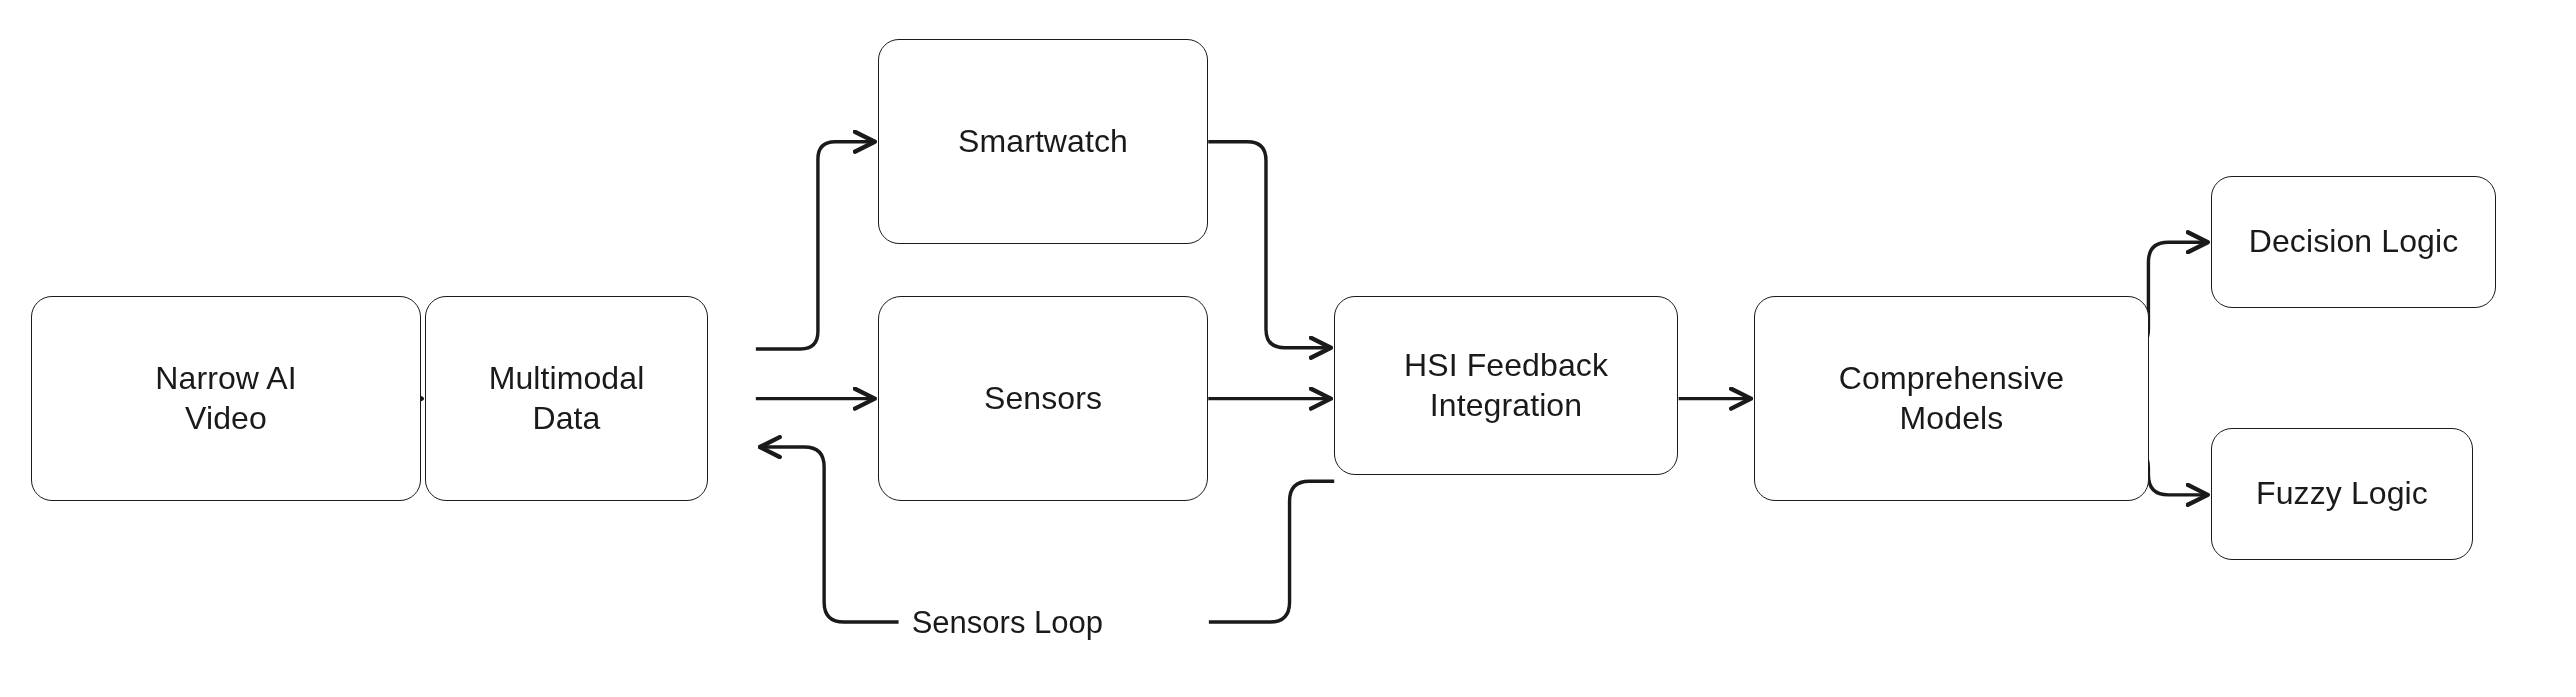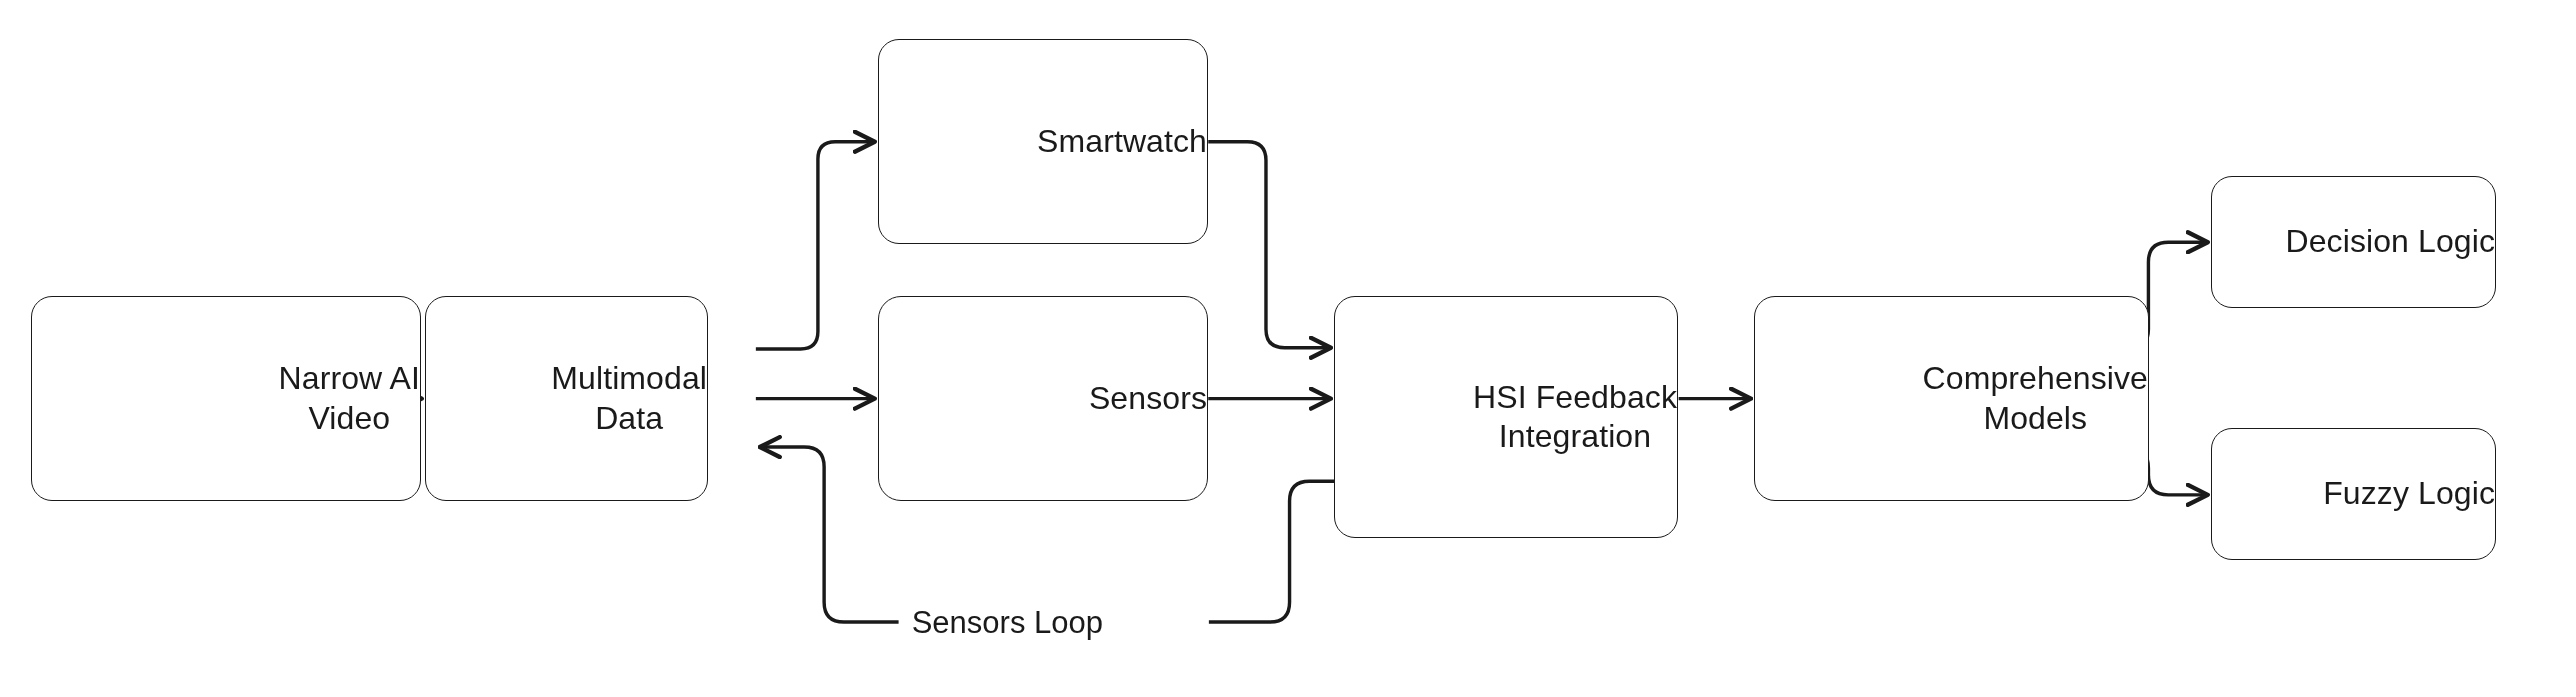--- a/index.html
+++ b/index.html
@@ -23,21 +23,21 @@
     height: 698px;
   }
   .node {
     position: absolute;
     box-sizing: border-box;
     background: #ffffff;
     border: 1.9px solid #1a1a1a;
     border-radius: 21px;
     display: flex;
     align-items: center;
-    justify-content: flex-end;
+    justify-content: center;
     text-align: center;
     z-index: 2;
   }
   .node-label {
     font-size: 32px;
     line-height: 1.22;
     color: #1a1a1a;
     white-space: pre-line;
     letter-spacing: 0.1px;
   }
@@ -98,34 +98,34 @@
   </div>
 
   <div class="node" style="left:878px; top:39px; width:330px; height:205px;">
     <span class="node-label">Smartwatch</span>
   </div>
 
   <div class="node" style="left:878px; top:296px; width:330px; height:205px;border-radius:23px;">
     <span class="node-label">Sensors</span>
   </div>
 
-  <div class="node" style="left:1334px; top:296px; width:344px; height:242px;">
+  <div class="node" style="left:1334px; top:296px; width:344px; height:179px;">
     <span class="node-label">HSI Feedback
 Integration</span>
   </div>
 
   <div class="node" style="left:1754px; top:296px; width:395px; height:205px;">
     <span class="node-label">Comprehensive
 Models</span>
   </div>
 
   <div class="node" style="left:2211px; top:176px; width:285px; height:132px;">
     <span class="node-label">Decision Logic</span>
   </div>
 
-  <div class="node" style="left:2211px; top:428px; width:285px; height:132px;border-radius:21px;">
+  <div class="node" style="left:2211px; top:428px; width:262px; height:132px;border-radius:21px;">
     <span class="node-label">Fuzzy Logic</span>
   </div>
 
   <div class="edge-label" style="left:903px; top:607px;">Sensors Loop</div>
 
 </div>
 
 
 </body></html>

